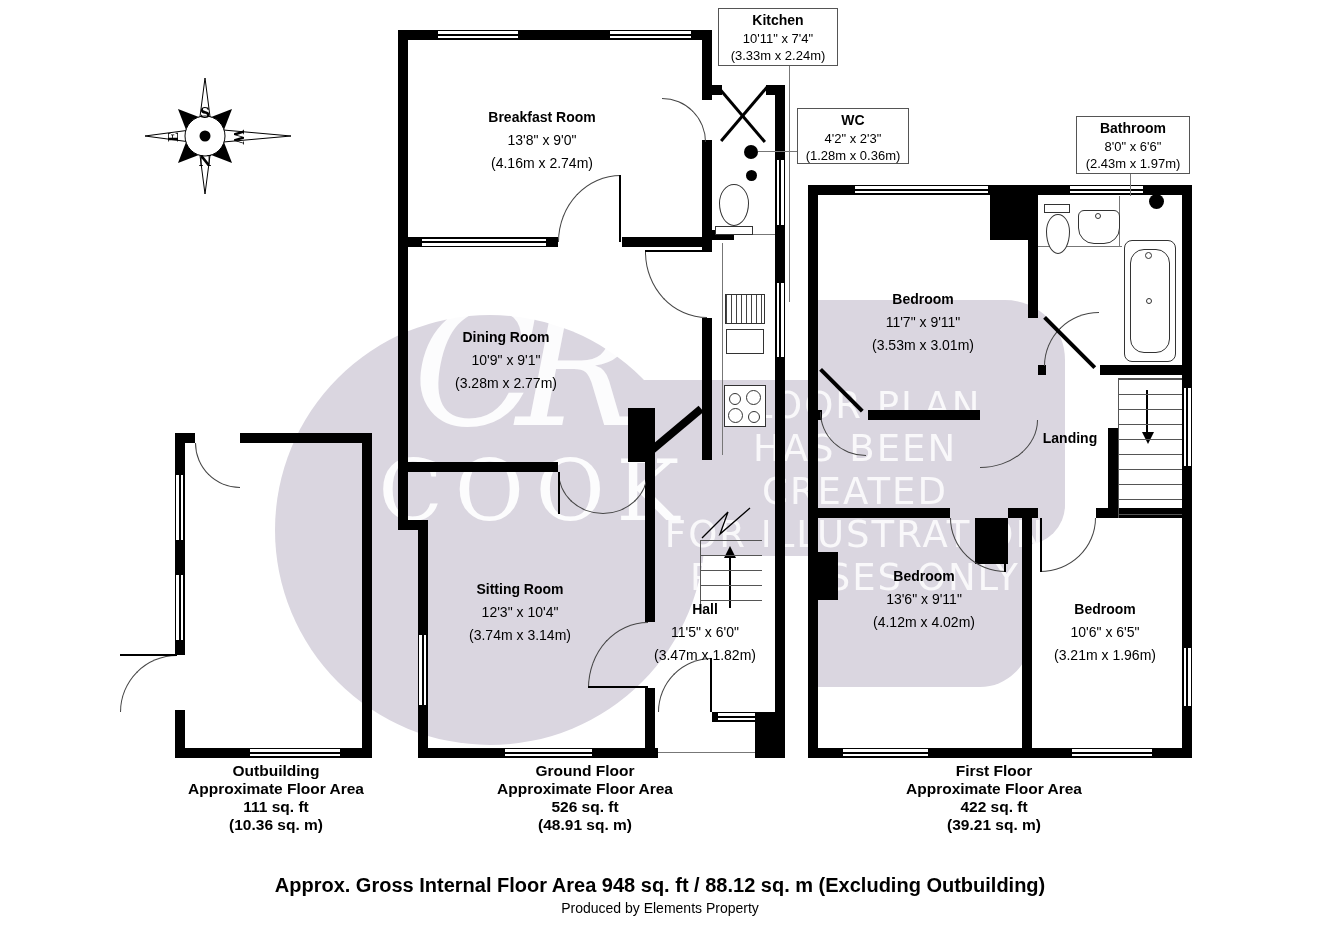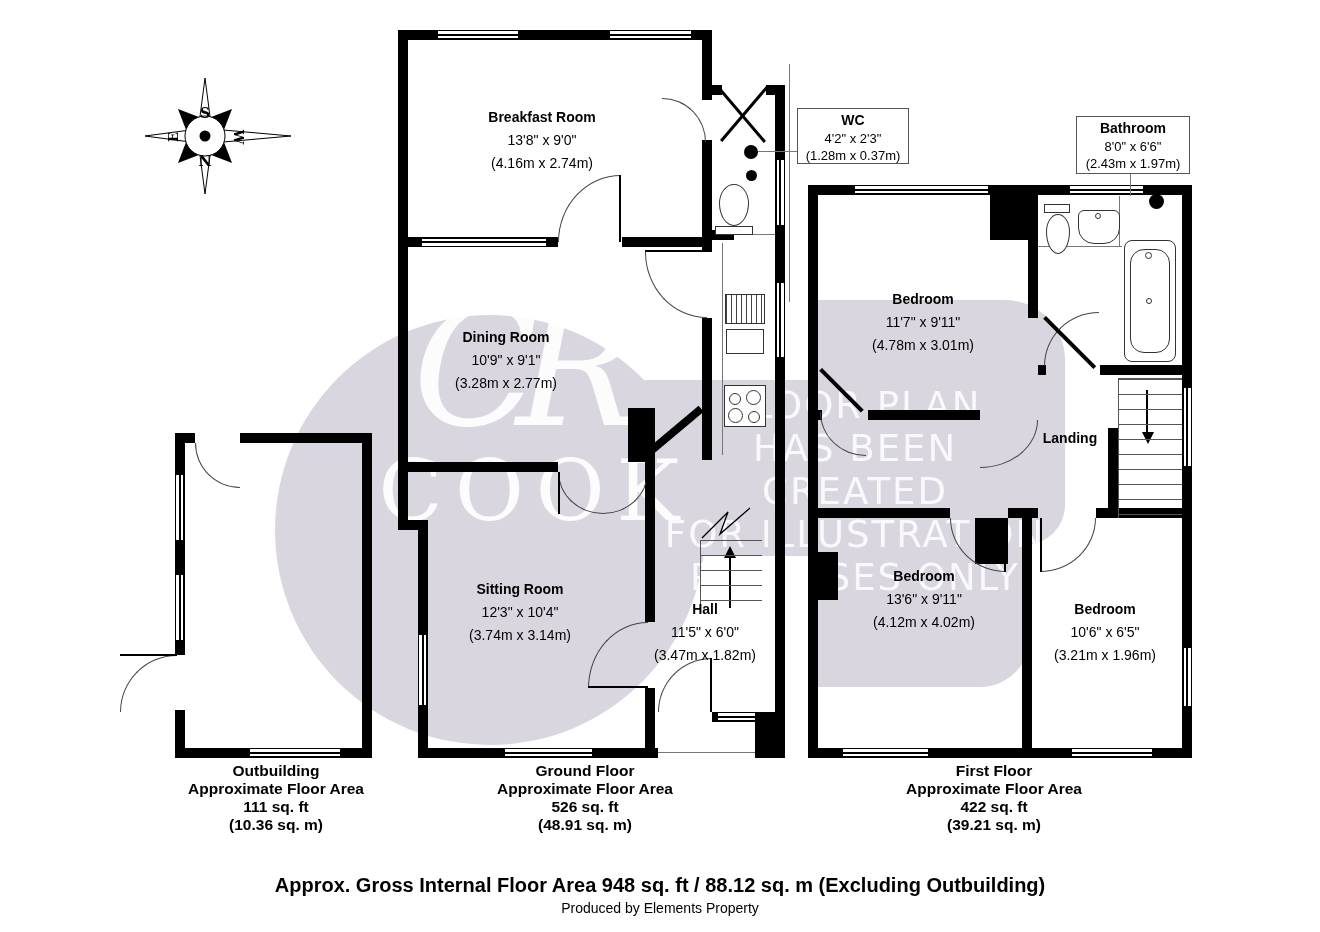--- a/index.html
+++ b/index.html
@@ -262,40 +262,45 @@
     <span>(3.74m x 3.14m)</span>
   </div>
   <div class="lbl" style="left:615px;top:598px;width:180px">
     <b>Hall</b>
     <span>11'5" x 6'0"</span>
     <span>(3.47m x 1.82m)</span>
   </div>
   <div class="lbl" style="left:823px;top:288px;width:200px">
     <b>Bedroom</b>
     <span>11'7" x 9'11"</span>
-    <span>(4.78m x 3.01m)</span>
+    <span>(3.53m x 3.01m)</span>
   </div>
   <div class="lbl" style="left:824px;top:565px;width:200px">
     <b>Bedroom</b>
     <span>13'6" x 9'11"</span>
     <span>(4.12m x 4.02m)</span>
   </div>
   <div class="lbl" style="left:1005px;top:598px;width:200px">
     <b>Bedroom</b>
     <span>10'6" x 6'5"</span>
     <span>(3.21m x 1.96m)</span>
   </div>
   <div class="lbl" style="left:1005px;top:427px;width:130px">
     <b>Landing</b>
   </div>
 
+  <div class="lblbox" style="left:718px;top:8px;width:120px;height:58px">
+    <b>Kitchen</b><br>
+    <span>10'11" x 7'4"</span><br>
+    <span>(3.33m x 2.24m)</span>
+  </div>
   <div class="lblbox" style="left:797px;top:108px;width:112px;height:56px">
     <b>WC</b><br>
     <span>4'2" x 2'3"</span><br>
-    <span>(1.28m x 0.37m)</span>
+    <span>(1.28m x 0.36m)</span>
   </div>
   <div class="lblbox" style="left:1076px;top:116px;width:114px;height:58px">
     <b>Bathroom</b><br>
     <span>8'0" x 6'6"</span><br>
     <span>(2.43m x 1.97m)</span>
   </div>
 
   <div class="flabel" style="left:156px;top:762px;width:240px">
     <span>Outbuilding</span>
     <span>Approximate Floor Area</span>

